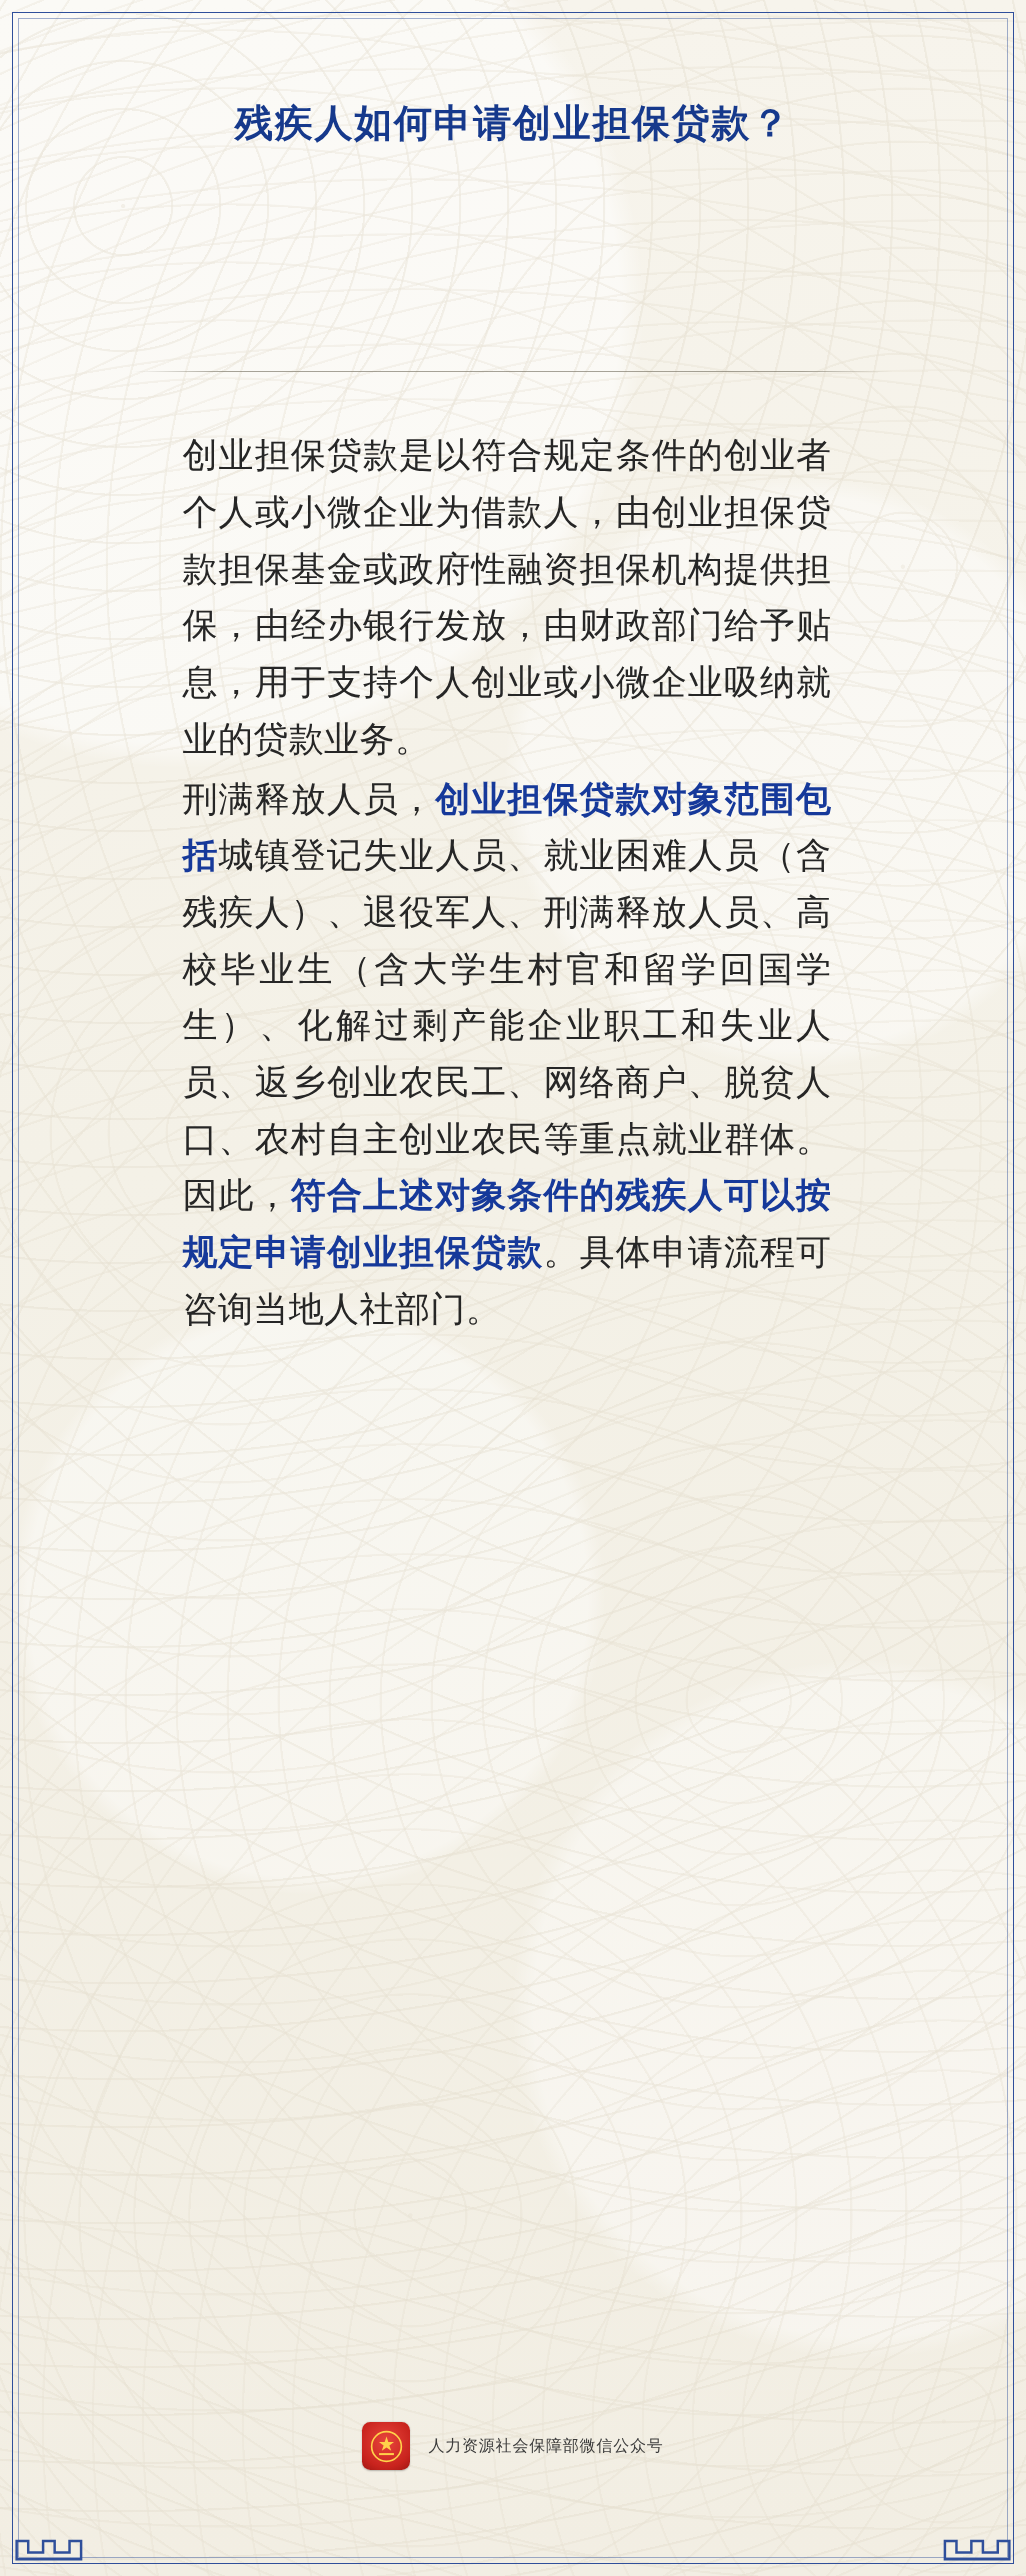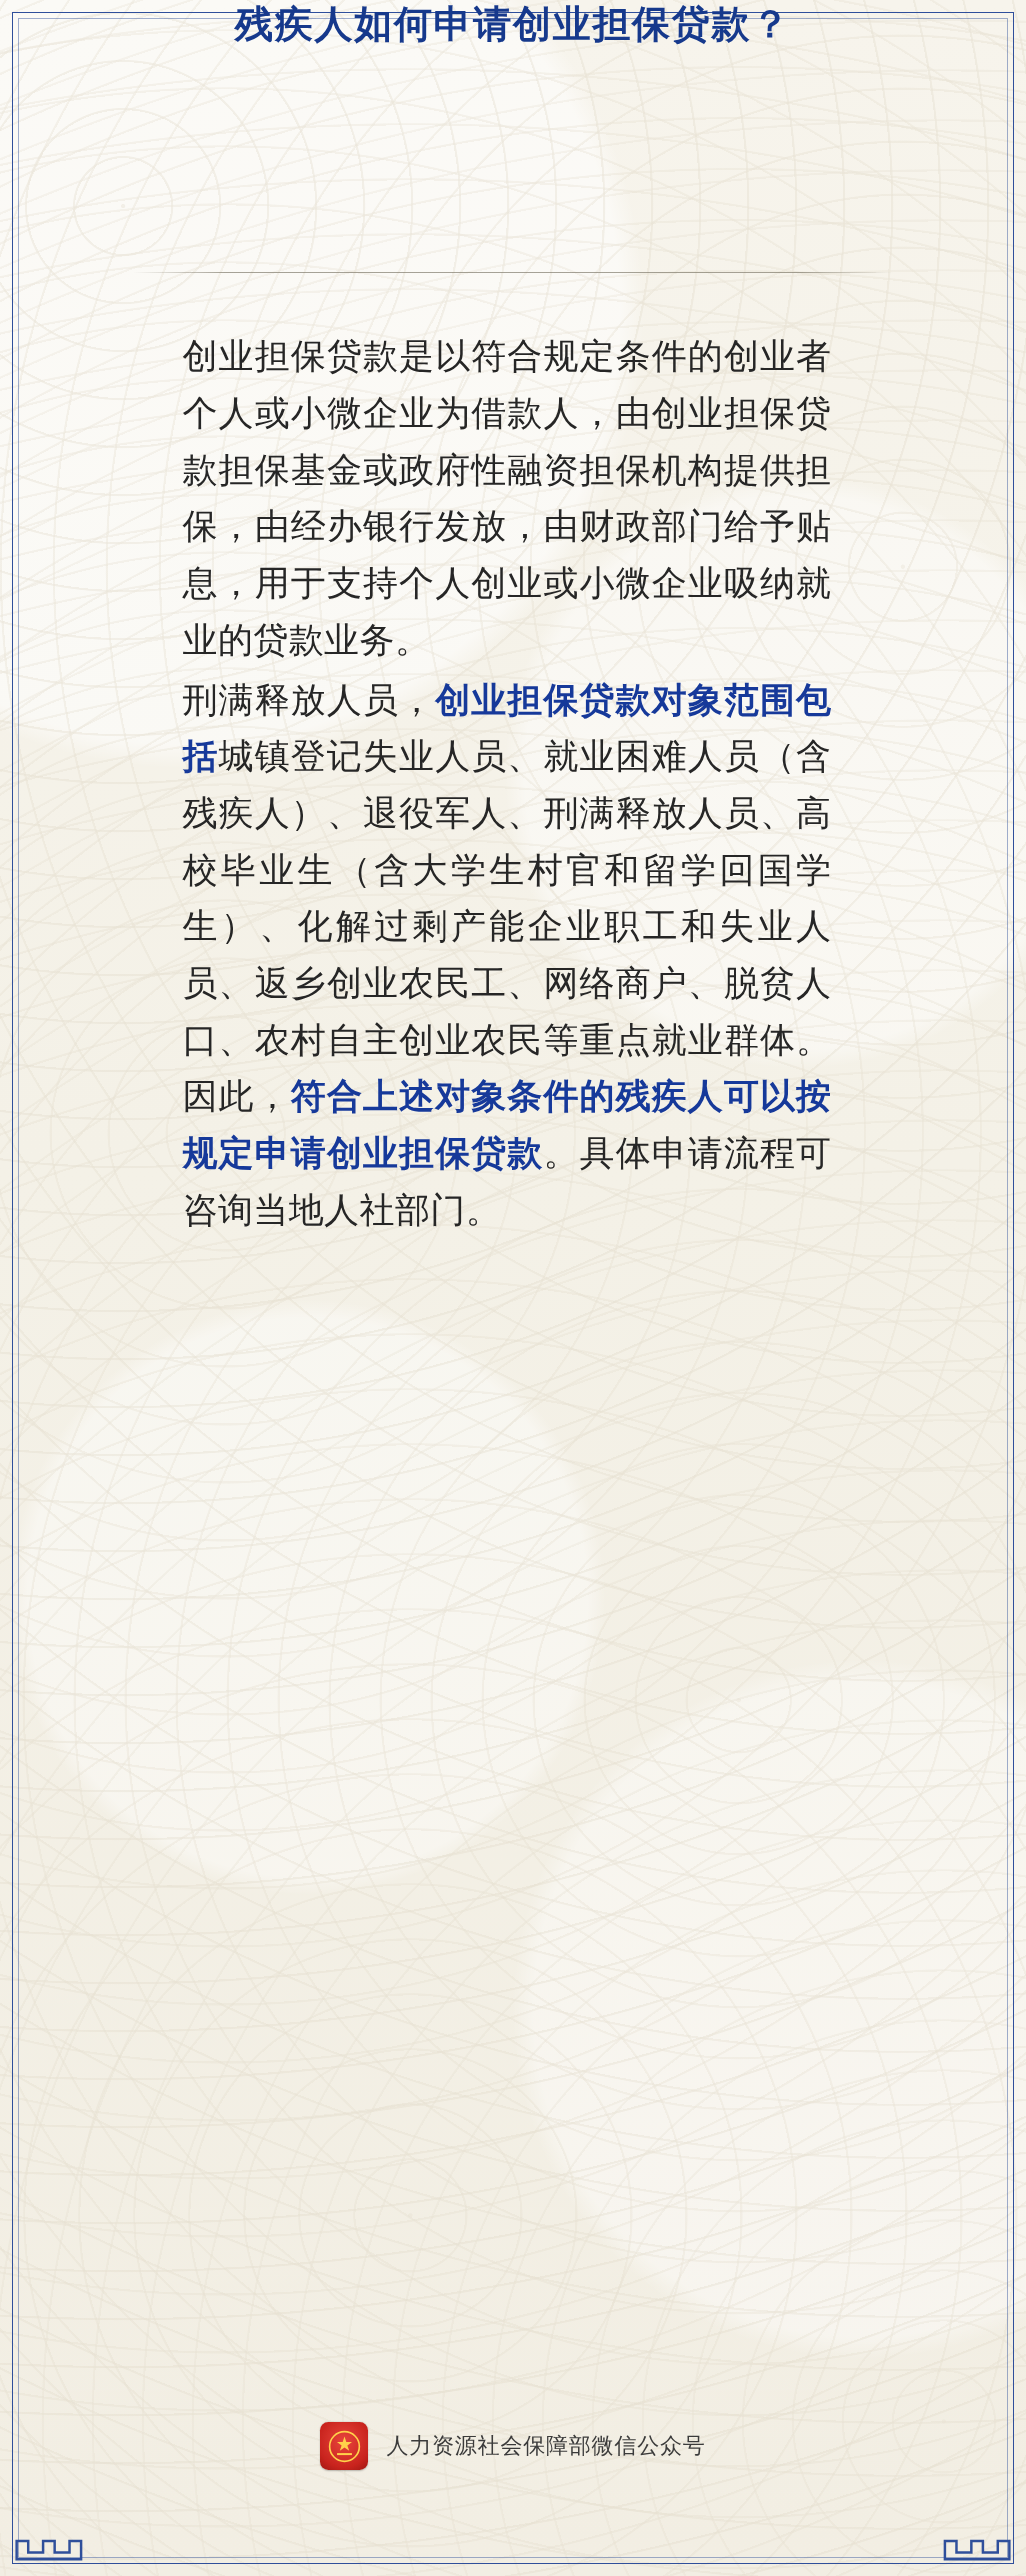--- a/index.html
+++ b/index.html
@@ -69,20 +69,21 @@
     width: 76px;
     height: 45px;
     pointer-events: none;
   }
   .corner svg { display: block; }
   .corner-bl { left: 15px; bottom: 15px; }
   .corner-br { right: 15px; bottom: 15px; }
 
   .header {
     position: relative;
+    padding-top: 99px;
     text-align: center;
   }
   .title {
     font-size: 38px;
     font-weight: bold;
     color: #16398c;
     letter-spacing: 1.7px;
     line-height: 1.3;
     margin: 0;
     font-family: "Liberation Sans", sans-serif;
@@ -134,21 +135,21 @@
     height: 48px;
     border-radius: 8.3px;
     background: radial-gradient(circle at 50% 40%, #e8453c 0%, #c8231d 70%, #9e1712 100%);
     display: flex;
     align-items: center;
     justify-content: center;
     box-shadow: 0 0.8px 1.7px rgba(0,0,0,0.25);
   }
   .badge svg { display: block; }
   .footer-text {
-    font-size: 22px;
+    font-size: 16px;
     color: #3b3b3b;
     letter-spacing: 0.8px;
     font-family: "Liberation Sans", sans-serif;
   }
 </style>
 </head>
 <body>
 
 <div class="poster">
 

